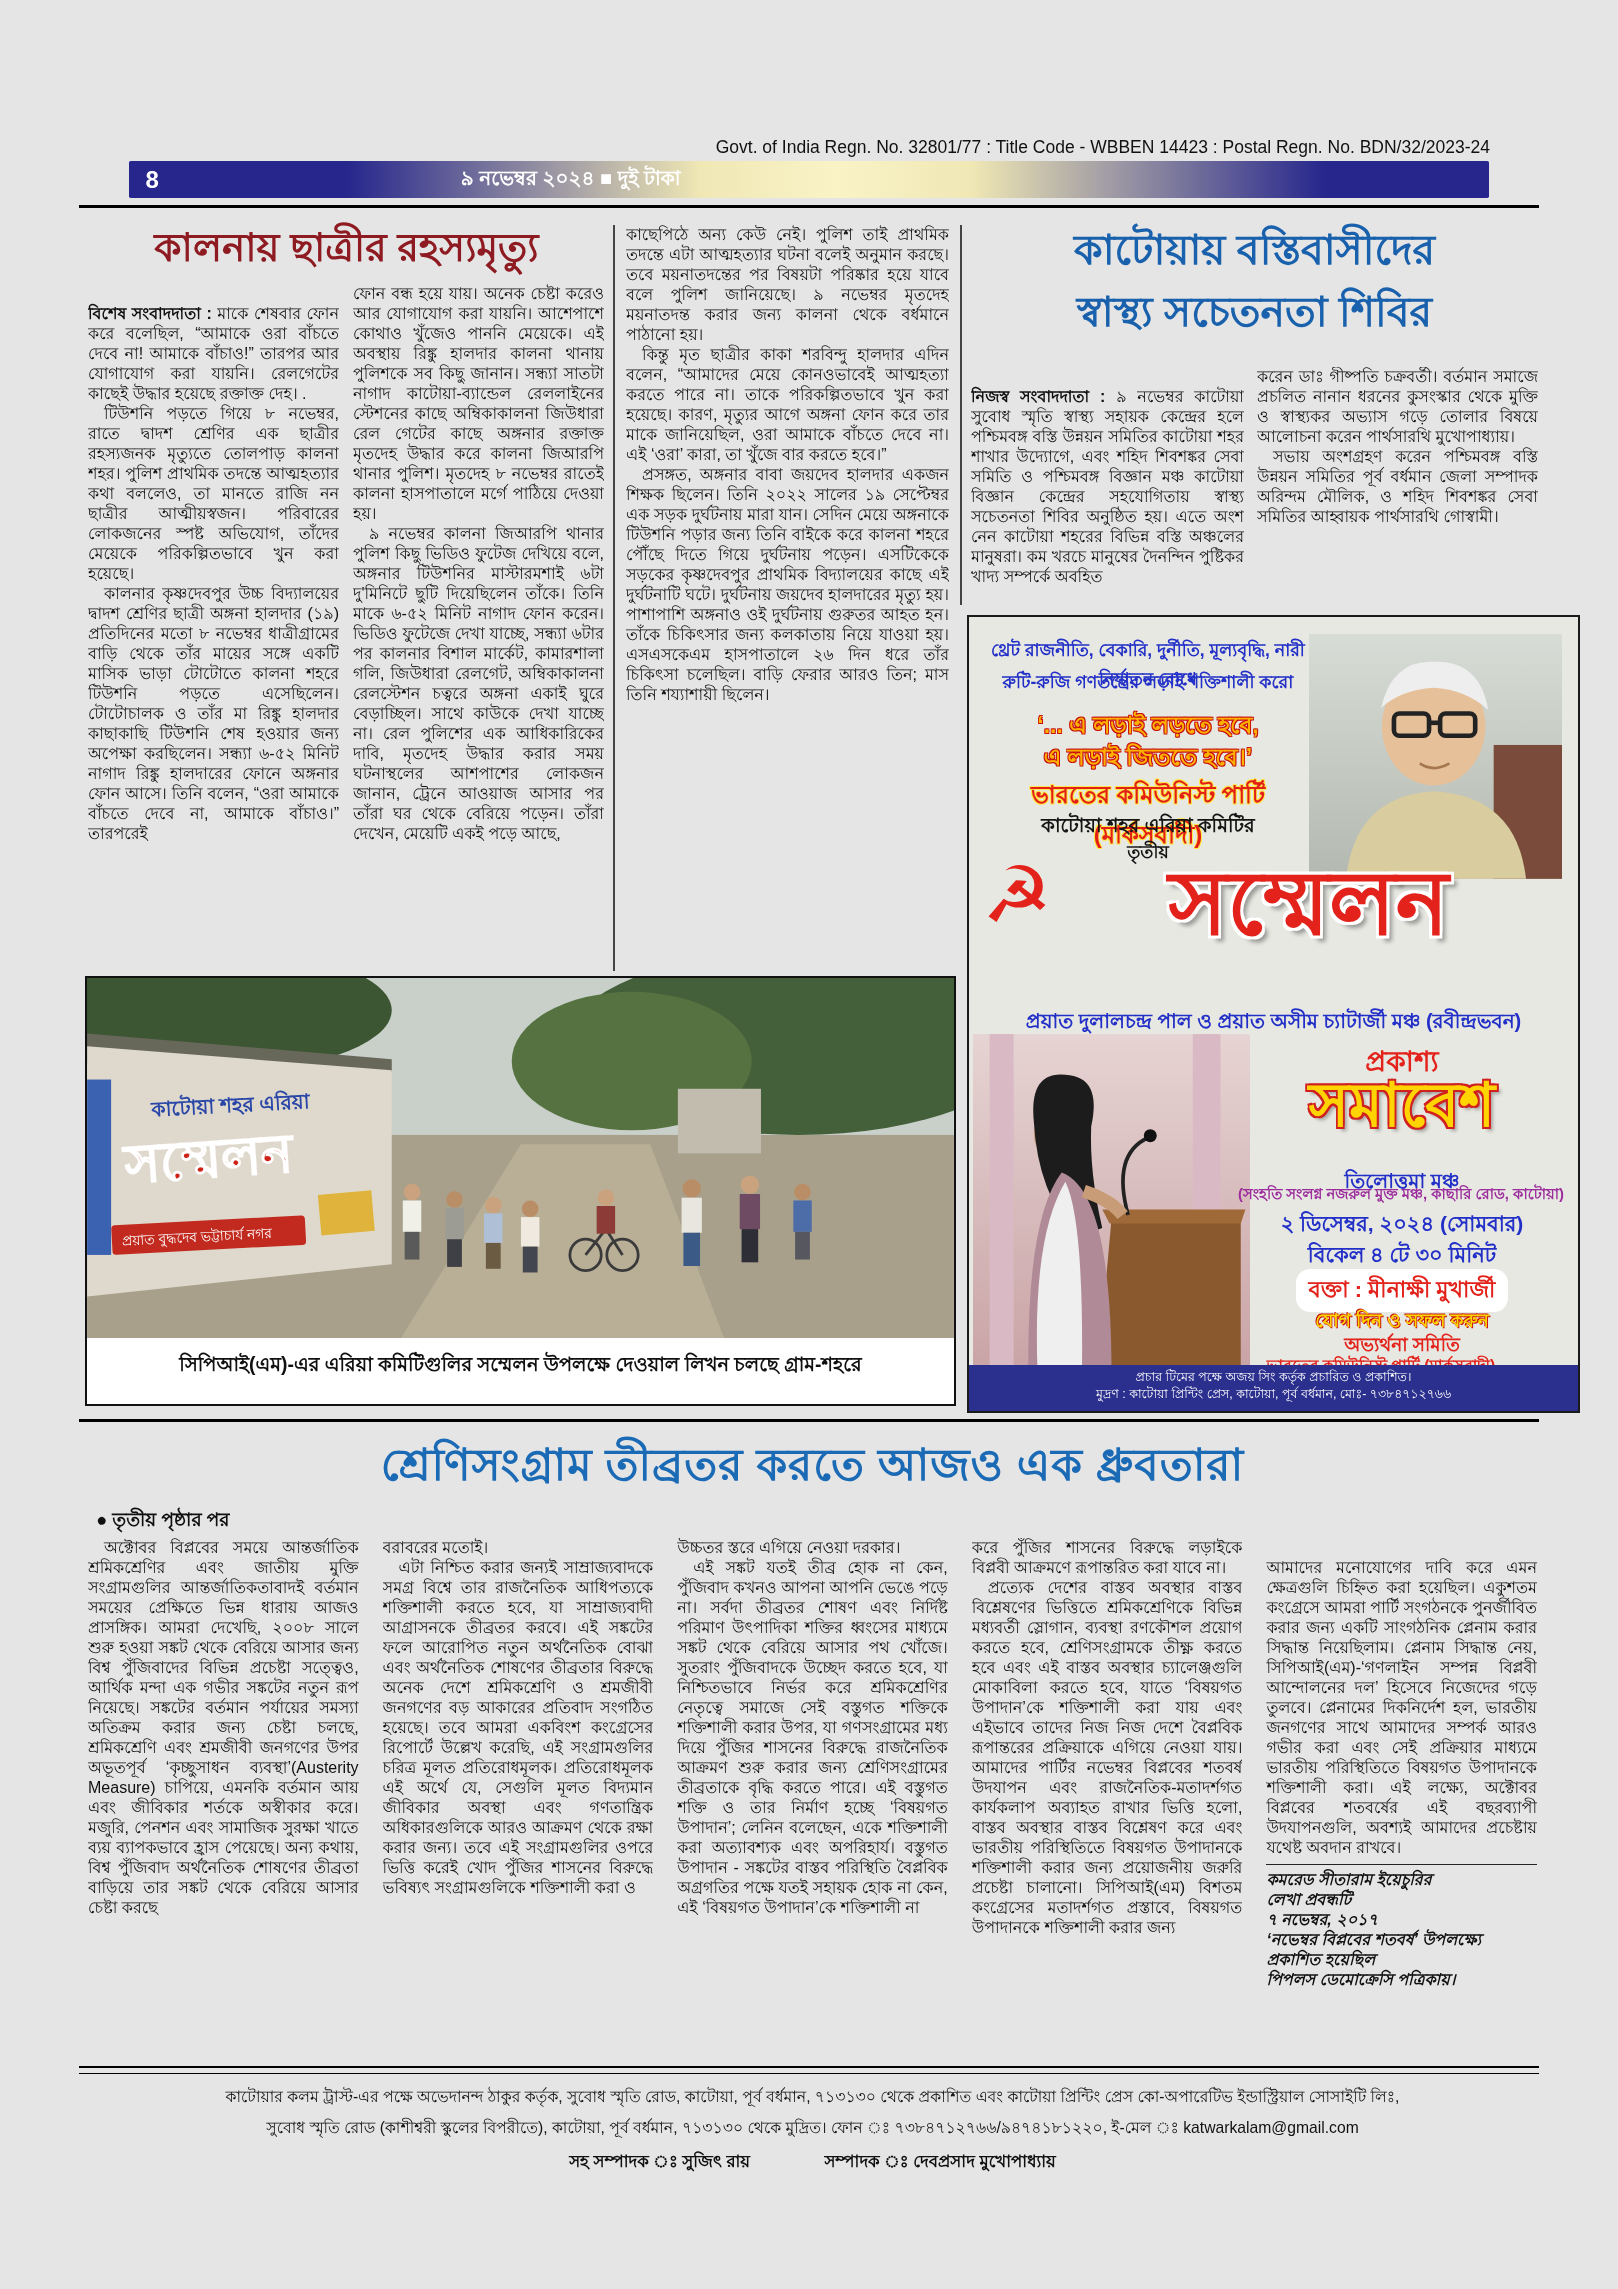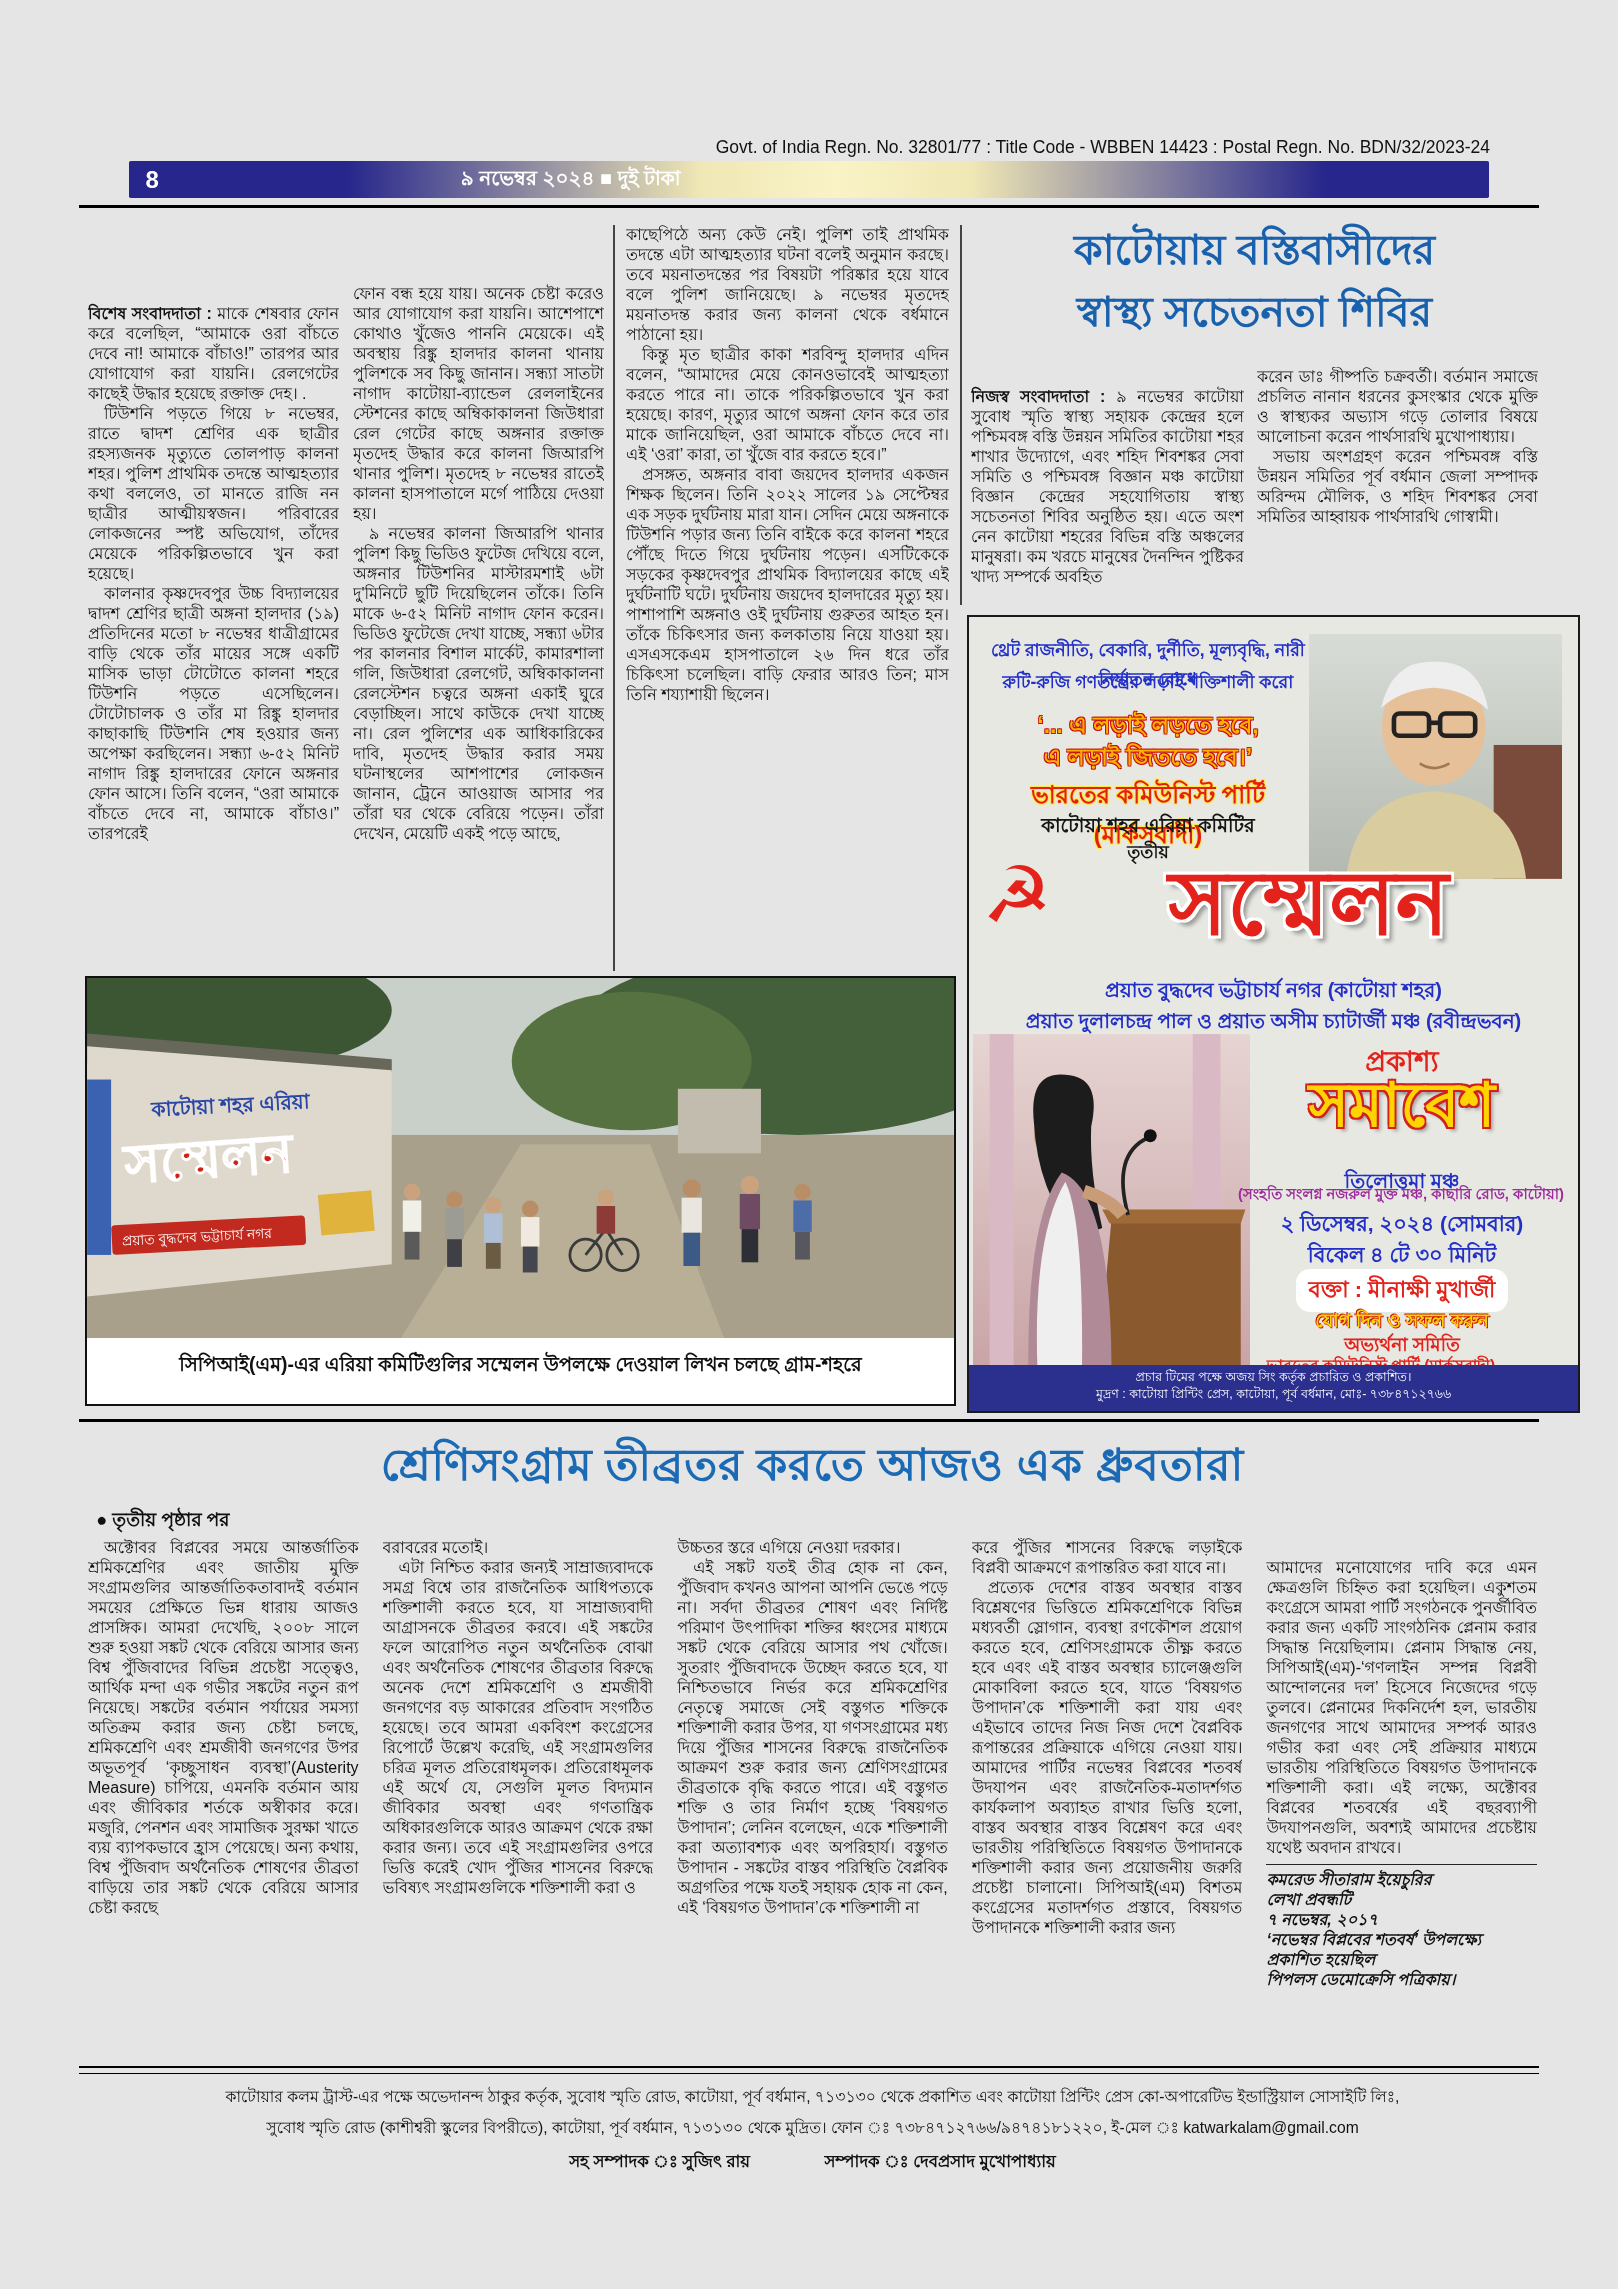--- a/index.html
+++ b/index.html
@@ -57,20 +57,21 @@
 <div id="page">
 
   <div class="abs regn" style="top:137px;left:685px;width:805px;text-align:right;">Govt. of India Regn. No. 32801/77 : Title Code - WBBEN 14423 : Postal Regn. No. BDN/32/2023-24</div>
 
   <div class="abs mastbar" style="top:161px;left:129px;width:1360px;height:37px;">
     <div class="mast-page">8</div>
     <div class="mast-date">৯ নভেম্বর ২০২৪ ■ দুই টাকা</div>
   </div>
   <div class="abs hrule" style="top:205px;left:79px;width:1460px;height:2.8px;"></div>
 
+  <div class="abs headline-maroon center" style="top:225px;left:88px;width:517px;">কালনায় ছাত্রীর রহস্যমৃত্যু</div>
 
   <div class="abs body-col" style="top:284px;left:88px;width:251px;height:688px;">
     <b class="lead">বিশেষ সংবাদদাতা : </b><span>মাকে শেষবার ফোন করে বলেছিল, “আমাকে ওরা বাঁচতে দেবে না! আমাকে বাঁচাও!” তারপর আর যোগাযোগ করা যায়নি। রেলগেটের কাছেই উদ্ধার হয়েছে রক্তাক্ত দেহ। .
  টিউশনি পড়তে গিয়ে ৮ নভেম্বর, রাতে দ্বাদশ শ্রেণির এক ছাত্রীর রহস্যজনক মৃত্যুতে তোলপাড় কালনা শহর। পুলিশ প্রাথমিক তদন্তে আত্মহত্যার কথা বললেও, তা মানতে রাজি নন ছাত্রীর আত্মীয়স্বজন। পরিবারের লোকজনের স্পষ্ট অভিযোগ, তাঁদের মেয়েকে পরিকল্পিতভাবে খুন করা হয়েছে।
  কালনার কৃষ্ণদেবপুর উচ্চ বিদ্যালয়ের দ্বাদশ শ্রেণির ছাত্রী অঙ্গনা হালদার (১৯) প্রতিদিনের মতো ৮ নভেম্বর ধাত্রীগ্রামের বাড়ি থেকে তাঁর মায়ের সঙ্গে একটি মাসিক ভাড়া টোটোতে কালনা শহরে টিউশনি পড়তে এসেছিলেন। টোটোচালক ও তাঁর মা রিঙ্কু হালদার কাছাকাছি টিউশনি শেষ হওয়ার জন্য অপেক্ষা করছিলেন। সন্ধ্যা ৬-৫২ মিনিট নাগাদ রিঙ্কু হালদারের ফোনে অঙ্গনার ফোন আসে। তিনি বলেন, “ওরা আমাকে বাঁচতে দেবে না, আমাকে বাঁচাও।” তারপরেই</span>
   </div>
   <div class="abs body-col" style="top:284px;left:353px;width:251px;height:688px;">ফোন বন্ধ হয়ে যায়। অনেক চেষ্টা করেও আর যোগাযোগ করা যায়নি। আশেপাশে কোথাও খুঁজেও পাননি মেয়েকে। এই অবস্থায় রিঙ্কু হালদার কালনা থানায় পুলিশকে সব কিছু জানান। সন্ধ্যা সাতটা নাগাদ কাটোয়া-ব্যান্ডেল রেললাইনের স্টেশনের কাছে অম্বিকাকালনা জিউধারা রেল গেটের কাছে অঙ্গনার রক্তাক্ত মৃতদেহ উদ্ধার করে কালনা জিআরপি থানার পুলিশ। মৃতদেহ ৮ নভেম্বর রাতেই কালনা হাসপাতালে মর্গে পাঠিয়ে দেওয়া হয়।
  ৯ নভেম্বর কালনা জিআরপি থানার পুলিশ কিছু ভিডিও ফুটেজ দেখিয়ে বলে, অঙ্গনার টিউশনির মাস্টারমশাই ৬টা দু'মিনিটে ছুটি দিয়েছিলেন তাঁকে। তিনি মাকে ৬-৫২ মিনিট নাগাদ ফোন করেন। ভিডিও ফুটেজে দেখা যাচ্ছে, সন্ধ্যা ৬টার পর কালনার বিশাল মার্কেট, কামারশালা গলি, জিউধারা রেলগেট, অম্বিকাকালনা রেলস্টেশন চত্বরে অঙ্গনা একাই ঘুরে বেড়াচ্ছিল। সাথে কাউকে দেখা যাচ্ছে না। রেল পুলিশের এক আধিকারিকের দাবি, মৃতদেহ উদ্ধার করার সময় ঘটনাস্থলের আশপাশের লোকজন জানান, ট্রেনে আওয়াজ আসার পর তাঁরা ঘর থেকে বেরিয়ে পড়েন। তাঁরা দেখেন, মেয়েটি একই পড়ে আছে,</div>
 
   <div class="abs vrule" style="top:225px;left:613px;height:746px;"></div>
@@ -117,21 +118,20 @@
     <div class="abs p-blue center" style="top:52px;left:7.4px;width:343px;font-size:17.5px;">রুটি-রুজি গণতন্ত্রের লড়াই শক্তিশালী করো</div>
     <div class="abs p-quote center" style="top:90px;left:18.5px;width:321px;font-size:23px;">‘... এ লড়াই লড়তে হবে,</div>
     <div class="abs p-quote center" style="top:122px;left:18.5px;width:321px;font-size:23px;">এ লড়াই জিততে হবে।’</div>
     <div class="abs p-red-outline center" style="top:159px;left:5.5px;width:347px;font-size:24px;">ভারতের কমিউনিস্ট পার্টি (মার্কসবাদী)</div>
     <div class="abs p-black center" style="top:194px;left:24px;width:310px;font-size:19.4px;">কাটোয়া শহর এরিয়া কমিটির</div>
     <div class="abs p-black center" style="top:222px;left:24px;width:310px;font-size:17.5px;">তৃতীয়</div>
 
     <div class="abs" style="top:233px;left:13px;font-size:78px;color:#e3231b;">☭</div>
     <div class="abs p-conf center" style="top:242px;left:81px;width:517px;">সম্মেলন</div>
 
-    <div class="abs p-blue center" style="top:358px;left:0;width:609px;font-size:20px;">প্রয়াত বুদ্ধদেব ভট্টাচার্য নগর (কাটোয়া শহর)</div>
     <div class="abs p-blue center" style="top:389px;left:0;width:609px;font-size:20px;">প্রয়াত দুলালচন্দ্র পাল ও প্রয়াত অসীম চ্যাটার্জী মঞ্চ (রবীন্দ্রভবন)</div>
 
     <div class="abs" style="top:417px;left:3.7px;width:277px;height:340px;">
       <svg width="277" height="340" viewBox="0 0 300 368">
         <defs>
           <linearGradient id="wg" x1="0" y1="0" x2="0" y2="1">
             <stop offset="0" stop-color="#e6d4d2"></stop>
               <stop offset="1" stop-color="#c9a3a6"></stop>
           </linearGradient>
         </defs>

